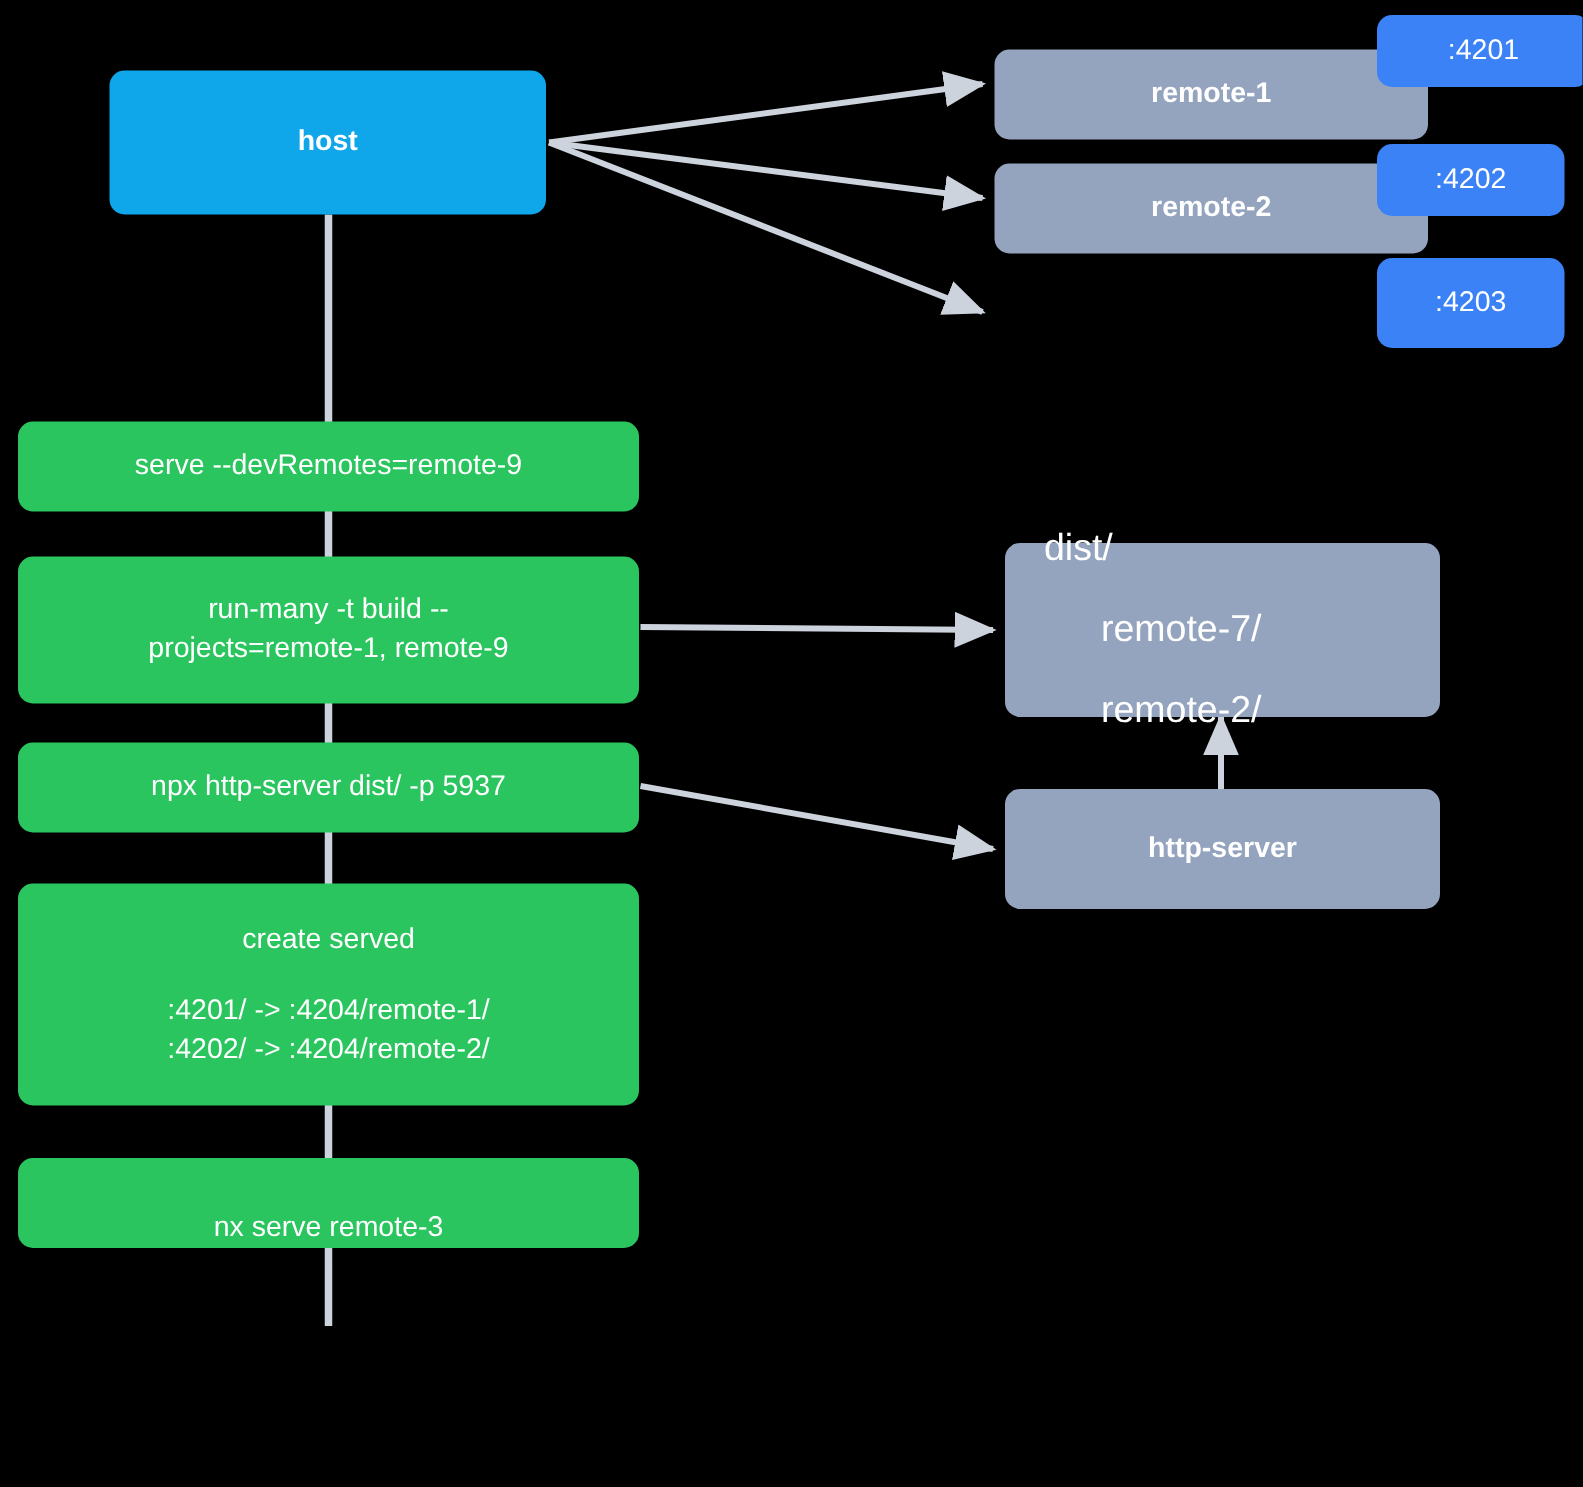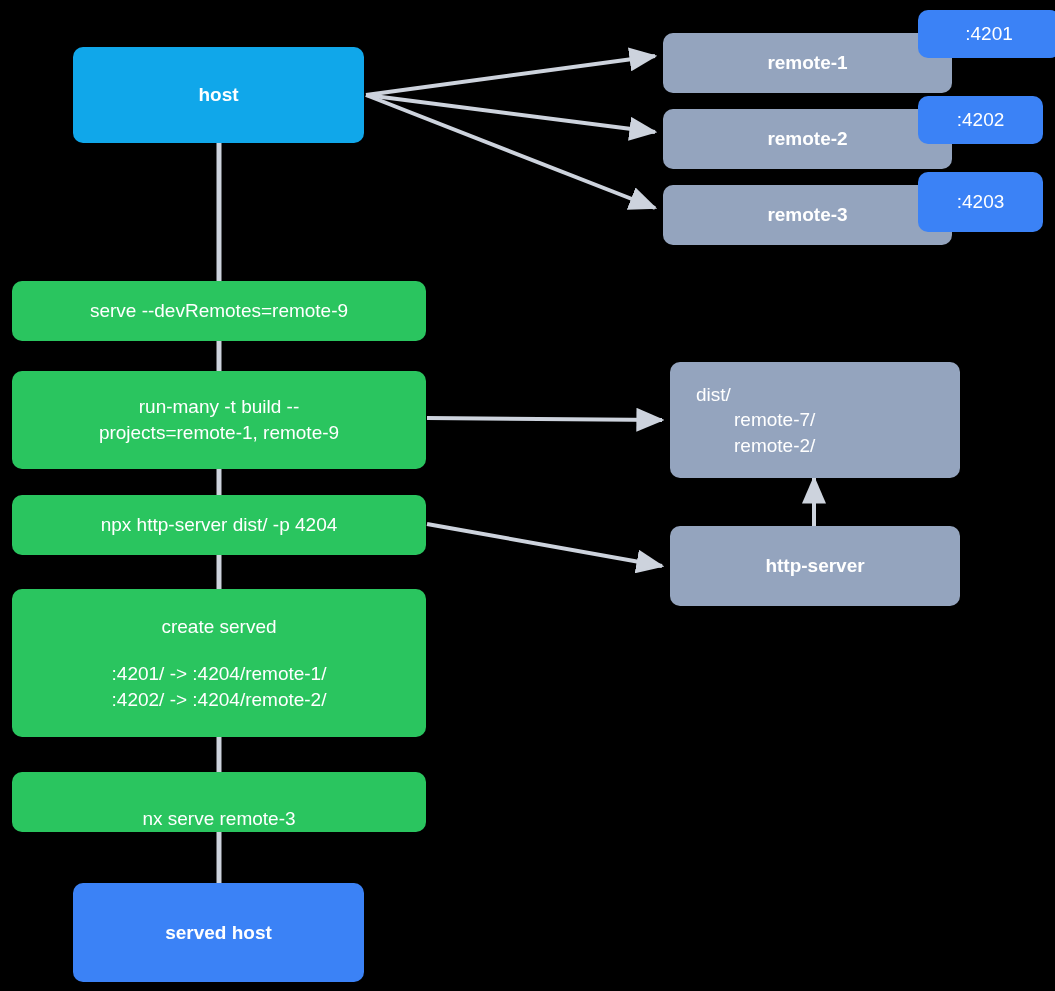--- a/index.html
+++ b/index.html
@@ -51,23 +51,24 @@
     font-size: 19px;
   }
   .node-gray {
     background: #94a4be;
     font-weight: bold;
     font-size: 19px;
   }
   .node-gray-left {
     background: #94a4be;
     font-weight: normal;
-    font-size: 19px;
+    font-size: 25px;
     align-items: flex-start;
     text-align: left;
+    gap: 20px;
   }
   .badge {
     position: absolute;
     background: #3b82f6;
     border-radius: 10px;
     color: #ffffff;
     font-size: 19px;
     font-weight: normal;
     display: flex;
     align-items: center;
@@ -119,54 +120,48 @@
     <span>:4201</span>
   </div>
 
   <div class="node node-gray" style="left:663px; top:109px; width:289px; height:60px;">
     <span>remote-2</span>
   </div>
   <div class="badge" style="left:918px; top:96px; width:125px; height:48px;">
     <span>:4202</span>
   </div>
 
-  <div class="node node-gray" style="left:663px; top:185px; width:289px; height:60px;">
-    <span>remote-3</span>
-  </div>
   <div class="badge" style="left:918px; top:172px; width:125px; height:60px;">
     <span>:4203</span>
   </div>
 
   <div class="node node-cmd" style="left:12px; top:281px; width:414px; height:60px;">
     <span>serve --devRemotes=remote-9</span>
   </div>
 
   <div class="node node-cmd" style="left:12px; top:371px; width:414px; height:98px;">
     <span>run-many -t build --</span>
     <span>projects=remote-1, remote-9</span>
   </div>
 
   <div class="node node-cmd" style="left:12px; top:495px; width:414px; height:60px;">
-    <span>npx http-server dist/ -p 4204</span>
+    <span>npx http-server dist/ -p 5937</span>
   </div>
 
   <div class="node node-cmd" style="left:12px; top:589px; width:414px; height:148px;">
     <span>create served</span>
     <span class="spacer"></span>
     <span>:4201/ -&gt; :4204/remote-1/</span>
     <span>:4202/ -&gt; :4204/remote-2/</span>
   </div>
 
   <div class="node node-cmd" style="left:12px; top:772px; width:414px; height:60px;justify-content:flex-end;">
     <span>nx serve remote-3</span>
   </div>
 
-  <div class="node node-served" style="left:73px; top:883px; width:291px; height:99px;">
-    <span>served host</span>
-  </div>
 
   <div class="node node-gray-left pad-left" style="left:670px; top:362px; width:290px; height:116px;">
     <span>dist/</span>
     <span class="indent">remote-7/</span>
     <span class="indent">remote-2/</span>
   </div>
 
   <div class="node node-gray" style="left:670px; top:526px; width:290px; height:80px;">
     <span>http-server</span>
   </div>

